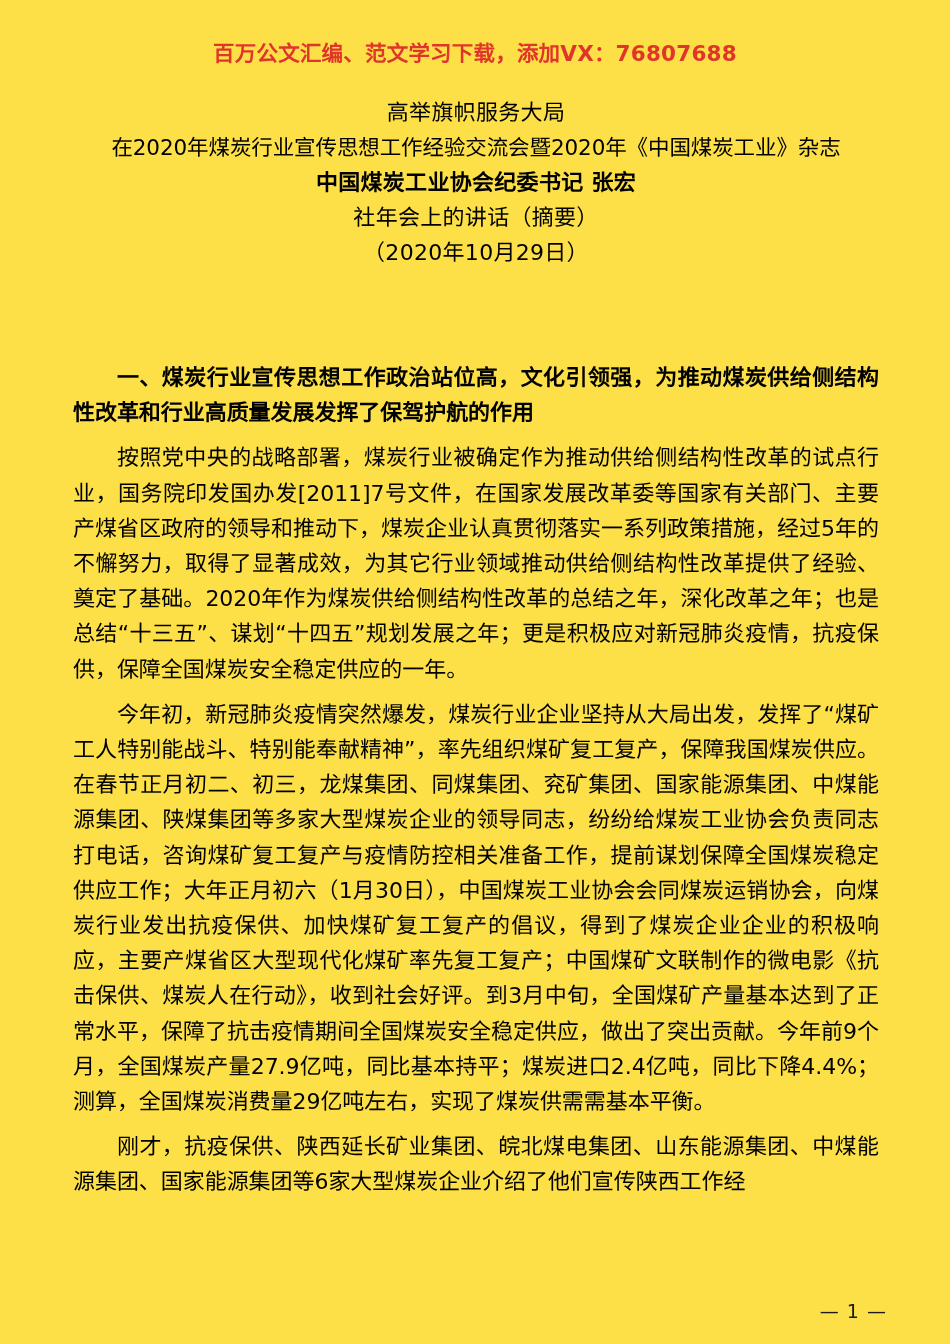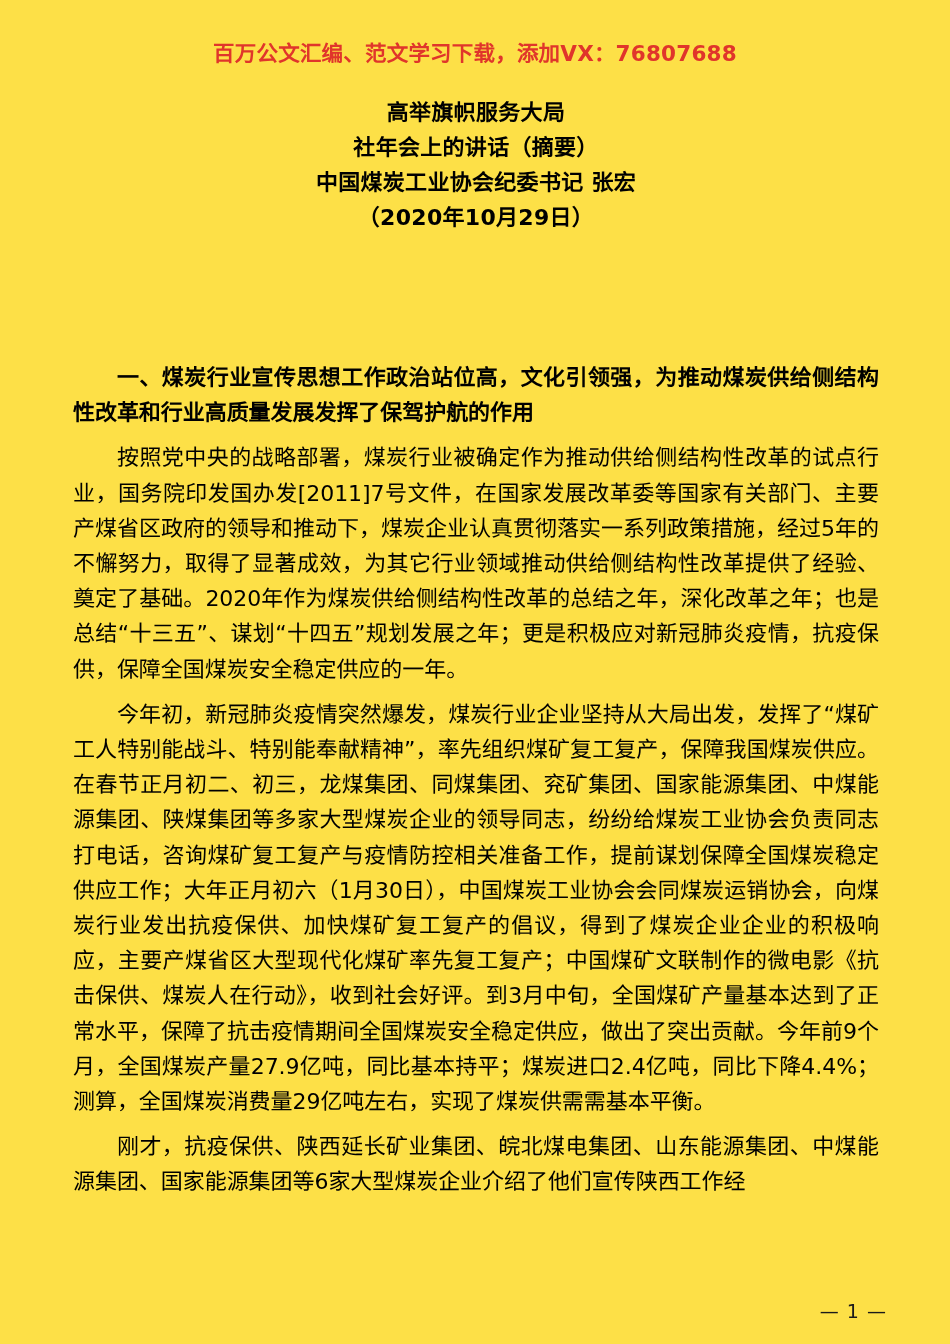--- a/index.html
+++ b/index.html
@@ -41,21 +41,21 @@
   .title-block {
     position: absolute;
     top: 95px;
     left: 63px;
     width: 826px;
     text-align: center;
   }
   .title-line {
     font-size: 22px;
     line-height: 35px;
-    font-weight: 700;
+    font-weight: 400;
     letter-spacing: 0.3px;
     white-space: nowrap;
   }
   .title-line.wide {
     font-size: 21.5px;
     letter-spacing: -0.1px;
   }
   .title-line.author {
     font-weight: 700;
   }
@@ -98,22 +98,23 @@
 </style>
 </head>
 <body>
 
 <div class="page">
 
   <div class="promo-banner" style="color: rgb(224, 53, 43);">百万公文汇编、范文学习下载，添加VX：76807688</div>
 
   <div class="title-block">
     <div class="title-line">高举旗帜服务大局</div>
+    <div class="title-line wide">在2020年煤炭行业宣传思想工作经验交流会暨2020年《中国煤炭工业》杂志</div>
+    <div class="title-line author">中国煤炭工业协会纪委书记  张宏</div>
     <div class="title-line">社年会上的讲话（摘要）</div>
-    <div class="title-line author">中国煤炭工业协会纪委书记  张宏</div>
     <div class="title-line">（2020年10月29日）</div>
   </div>
 
   <div class="body-text">
     <p class="para heading">一、煤炭行业宣传思想工作政治站位高，文化引领强，为推动煤炭供给侧结构性改革和行业高质量发展发挥了保驾护航的作用</p>
     <p class="para">按照党中央的战略部署，煤炭行业被确定作为推动供给侧结构性改革的试点行业，国务院印发国办发[2011]7号文件，在国家发展改革委等国家有关部门、主要产煤省区政府的领导和推动下，煤炭企业认真贯彻落实一系列政策措施，经过5年的不懈努力，取得了显著成效，为其它行业领域推动供给侧结构性改革提供了经验、奠定了基础。2020年作为煤炭供给侧结构性改革的总结之年，深化改革之年；也是总结“十三五”、谋划“十四五”规划发展之年；更是积极应对新冠肺炎疫情，抗疫保供，保障全国煤炭安全稳定供应的一年。</p>
     <p class="para">今年初，新冠肺炎疫情突然爆发，煤炭行业企业坚持从大局出发，发挥了“煤矿工人特别能战斗、特别能奉献精神”，率先组织煤矿复工复产，保障我国煤炭供应。在春节正月初二、初三，龙煤集团、同煤集团、兖矿集团、国家能源集团、中煤能源集团、陕煤集团等多家大型煤炭企业的领导同志，纷纷给煤炭工业协会负责同志打电话，咨询煤矿复工复产与疫情防控相关准备工作，提前谋划保障全国煤炭稳定供应工作；大年正月初六（1月30日），中国煤炭工业协会会同煤炭运销协会，向煤炭行业发出抗疫保供、加快煤矿复工复产的倡议，得到了煤炭企业企业的积极响应，主要产煤省区大型现代化煤矿率先复工复产；中国煤矿文联制作的微电影《抗击保供、煤炭人在行动》，收到社会好评。到3月中旬，全国煤矿产量基本达到了正常水平，保障了抗击疫情期间全国煤炭安全稳定供应，做出了突出贡献。今年前9个月，全国煤炭产量27.9亿吨，同比基本持平；煤炭进口2.4亿吨，同比下降4.4%；测算，全国煤炭消费量29亿吨左右，实现了煤炭供需需基本平衡。</p>
     <p class="para">刚才，抗疫保供、陕西延长矿业集团、皖北煤电集团、山东能源集团、中煤能源集团、国家能源集团等6家大型煤炭企业介绍了他们宣传陕西工作经</p>
   </div>
 

